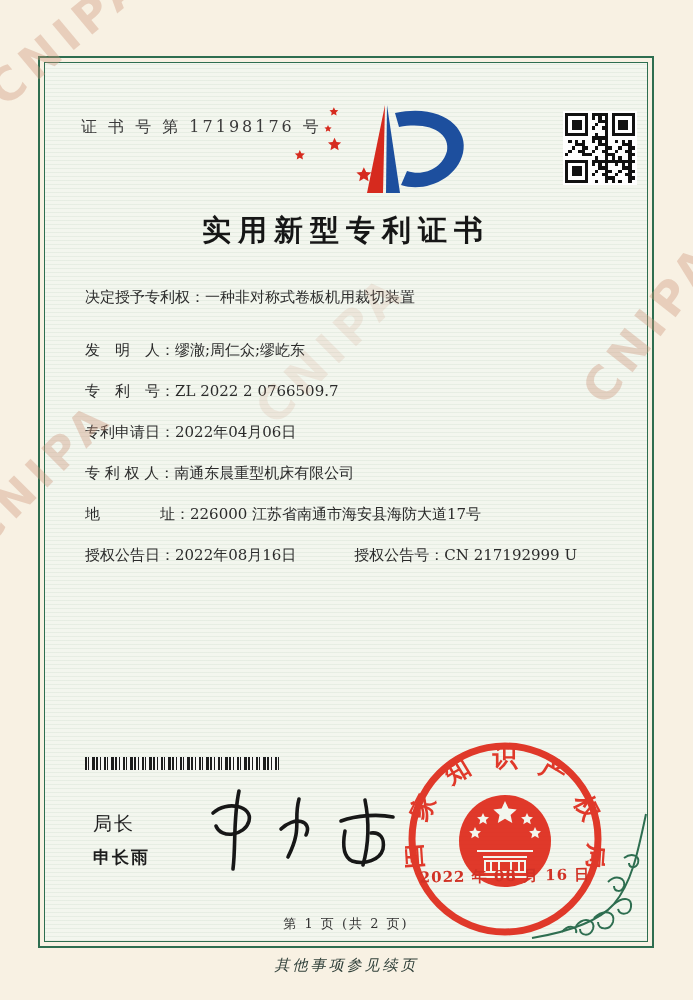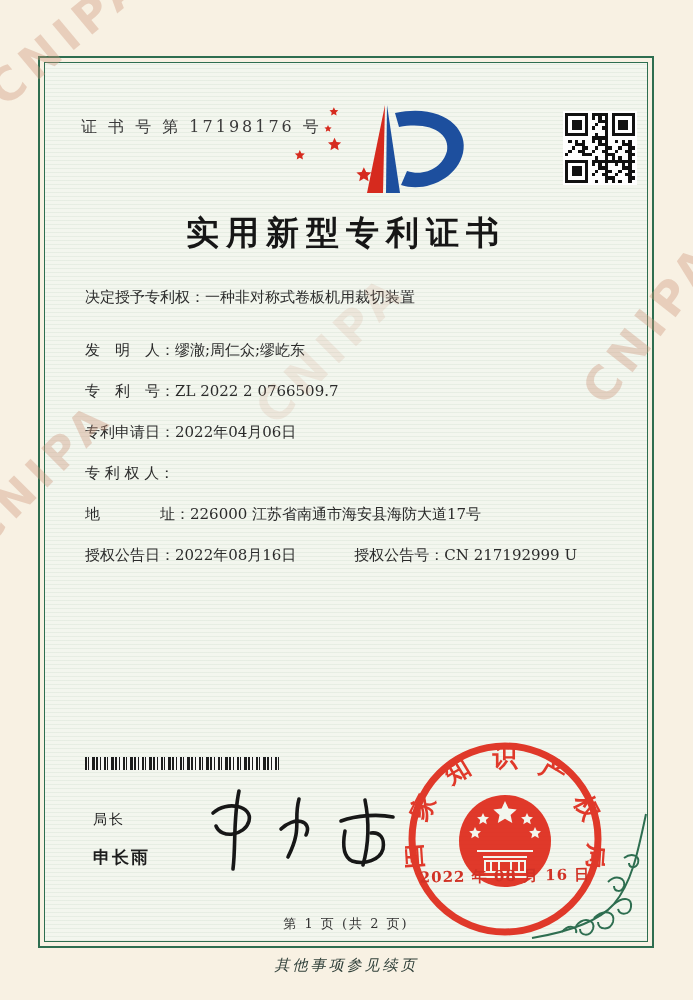--- a/index.html
+++ b/index.html
@@ -34,21 +34,21 @@
   
   .cert-no{
     position:absolute;left:36px;top:54px;font-size:16px;color:#3a3a3a;
     letter-spacing:3px;
   }
   .logo{position:absolute;left:238px;top:38px;width:200px;height:100px;}
   .qr{position:absolute;left:518px;top:48px;width:70px;height:70px;background:#fff;padding:2px;}
   .qr svg{display:block;width:70px;height:70px;}
   .main-title{
     position:absolute;left:0;top:148px;width:100%;text-align:center;
-    font-size:33px;font-weight:bold;color:#161616;letter-spacing:7px;
+    font-size:29px;font-weight:bold;color:#161616;letter-spacing:7px;
   }
   
   .fields{position:absolute;left:40px;right:36px;top:224px;font-size:15px;color:#2b2b2b;}
   .row{display:flex;line-height:21px;margin-bottom:20px;}
   .row.first{margin-bottom:32px;}
   .row .lab{white-space:pre;flex:0 0 auto;}
   .row .val{white-space:pre;}
   .grant-row{display:flex;line-height:21px;margin-bottom:16px;}
   .grant-row .cell2{margin-left:58px;display:flex;}
   
@@ -58,21 +58,21 @@
     color:#1f1f1f;text-align:justify;font-style:italic;
   }
   
   .barcode{
     position:absolute;left:40px;top:694px;width:194px;height:13px;
     background:repeating-linear-gradient(90deg,
       #1c1c1c 0 2px,#f6f6f4 2px 3px,#1c1c1c 3px 4px,#f6f6f4 4px 7px,
       #1c1c1c 7px 10px,#f6f6f4 10px 11px,#1c1c1c 11px 13px,#f6f6f4 13px 15px,
       #1c1c1c 15px 16px,#f6f6f4 16px 19px);
   }
-  .officer-title{position:absolute;left:48px;top:748px;font-size:14px;color:#1d1d1d;letter-spacing:2px;
+  .officer-title{position:absolute;left:48px;top:748px;font-size:19px;color:#1d1d1d;letter-spacing:2px;
     font-family:"DejaVu Sans","Liberation Sans",sans-serif;}
   .officer-name{position:absolute;left:48px;top:783px;font-size:17px;color:#1d1d1d;letter-spacing:2px;font-weight:bold;
     font-family:"DejaVu Sans","Liberation Sans",sans-serif;}
   .signature{position:absolute;left:148px;top:712px;width:230px;height:115px;}
   .seal{position:absolute;left:360px;top:676px;width:200px;height:200px;z-index:5;opacity:0.93;}
   .seal svg{display:block;width:200px;height:200px;}
   .seal-date{
     position:absolute;left:2px;top:128px;width:196px;text-align:center;
     font-size:15px;color:#cf2417;letter-spacing:1px;transform:rotate(-1deg);
     font-weight:bold;white-space:nowrap;
@@ -268,20 +268,21 @@
       <div class="row">
         <span class="lab">专　利　号：</span>
         <span class="val">ZL 2022 2 0766509.7</span>
       </div>
       <div class="row">
         <span class="lab">专利申请日：</span>
         <span class="val">2022年04月06日</span>
       </div>
       <div class="row">
         <span class="lab">专 利 权 人：</span>
+        <span class="val">南通东晨重型机床有限公司</span>
       </div>
       <div class="row">
         <span class="lab">地　　　　址：</span>
         <span class="val">226000 江苏省南通市海安县海防大道17号</span>
       </div>
       <div class="grant-row">
         <span class="lab">授权公告日：</span>
         <span class="val">2022年08月16日</span>
         <span class="cell2">
           <span class="lab">授权公告号：</span>

